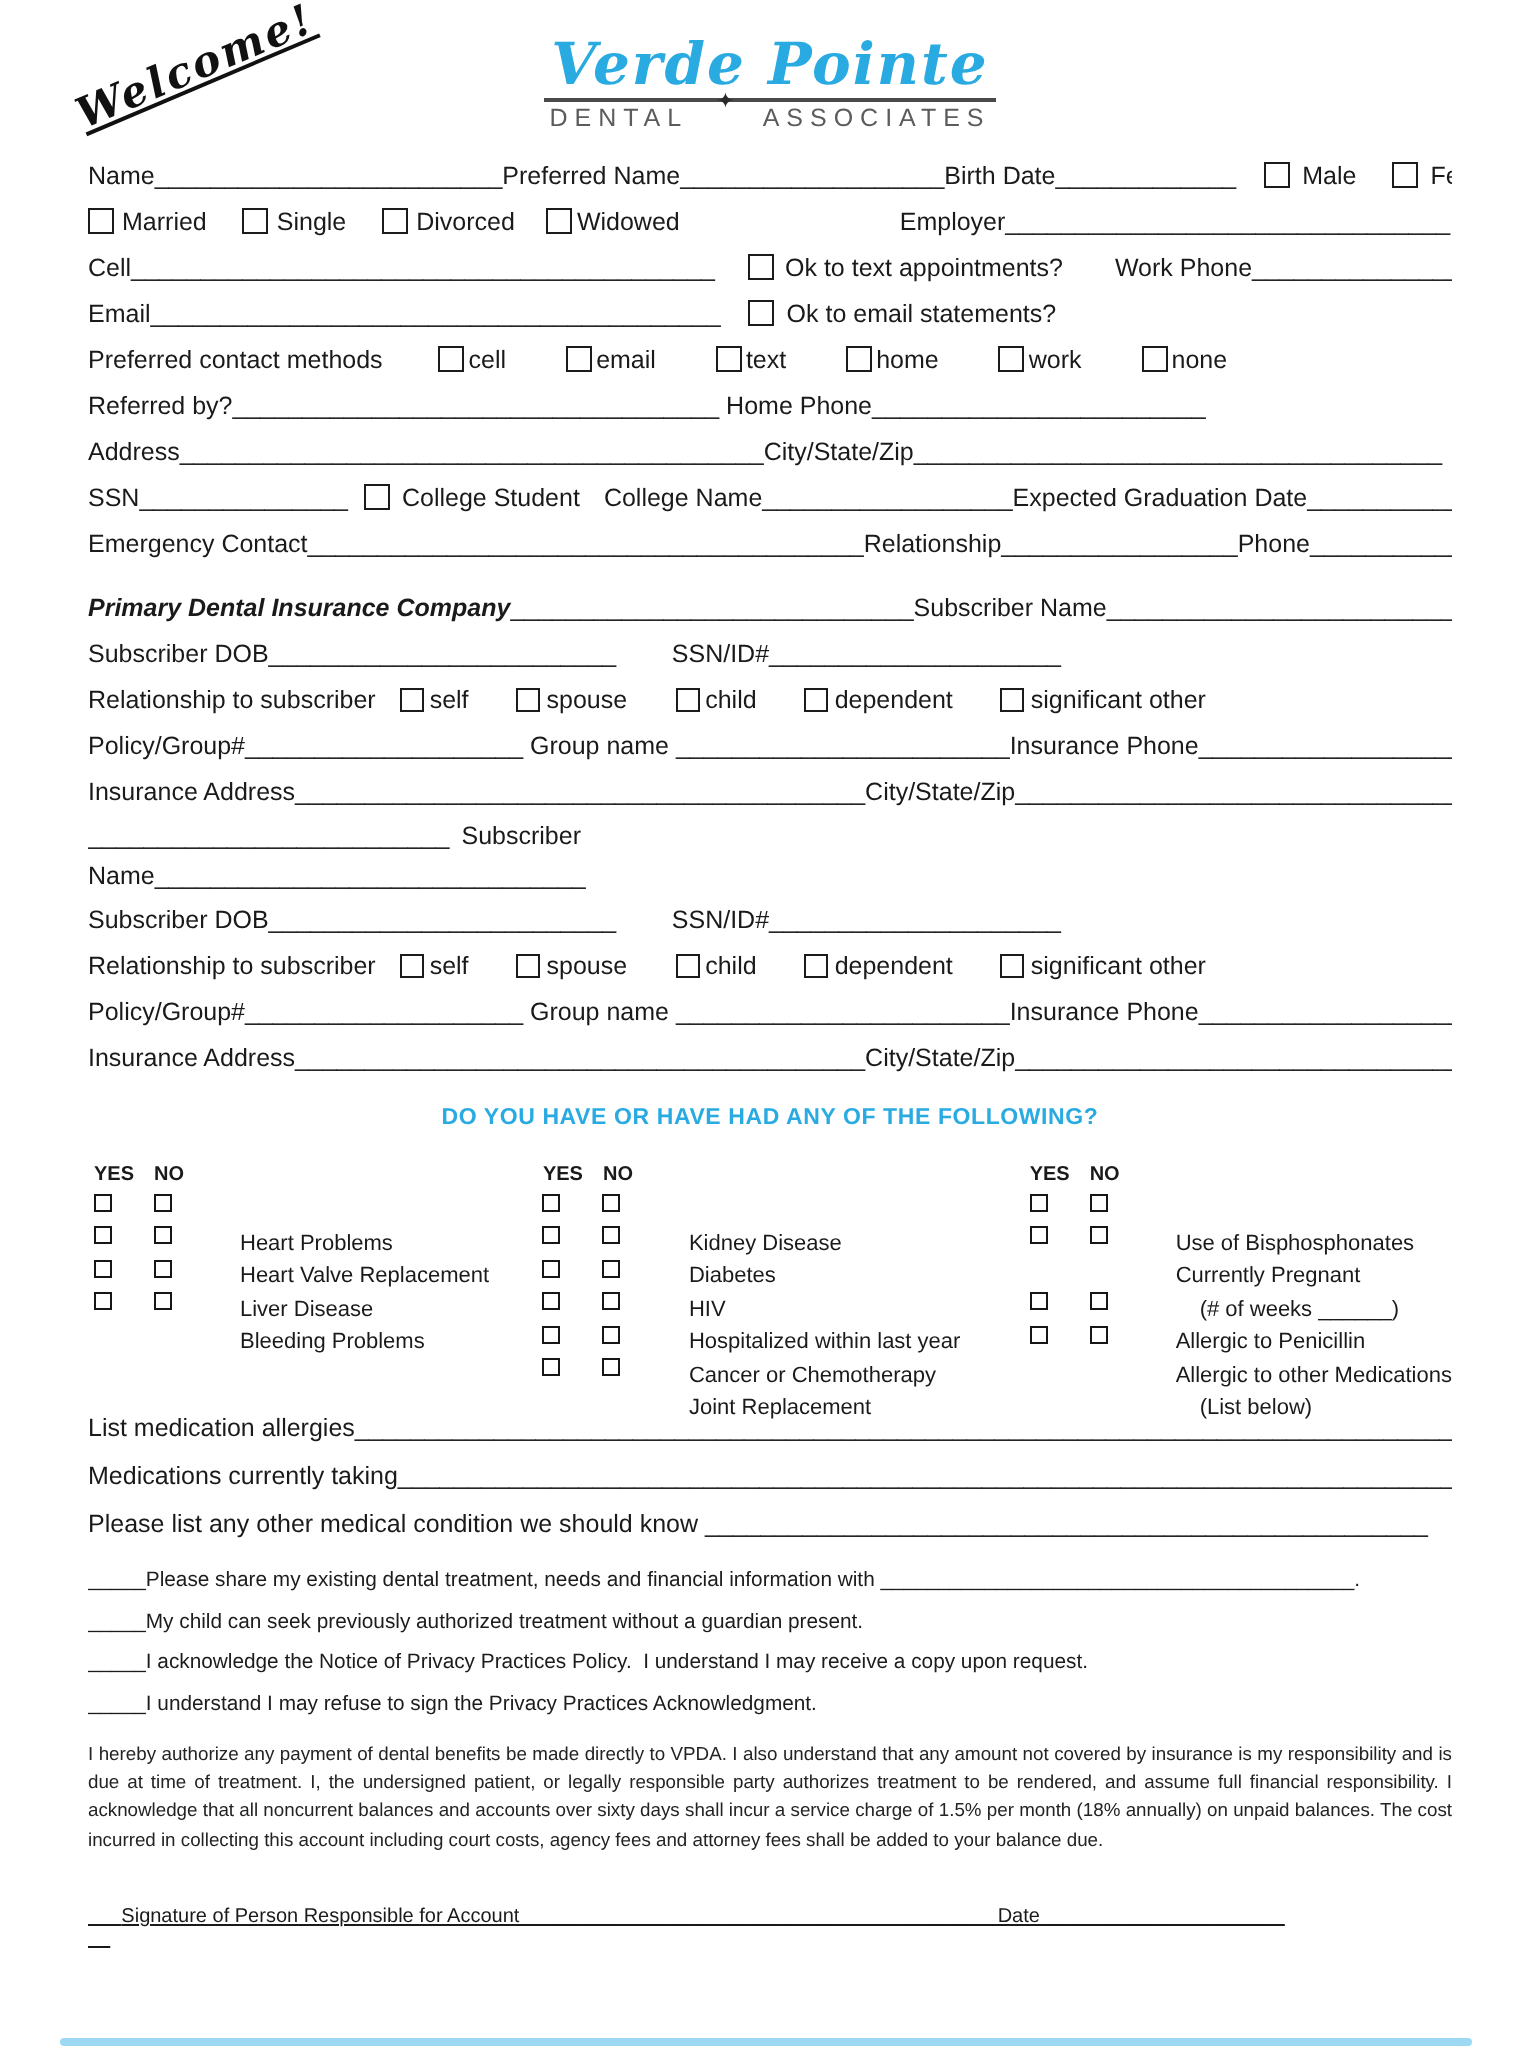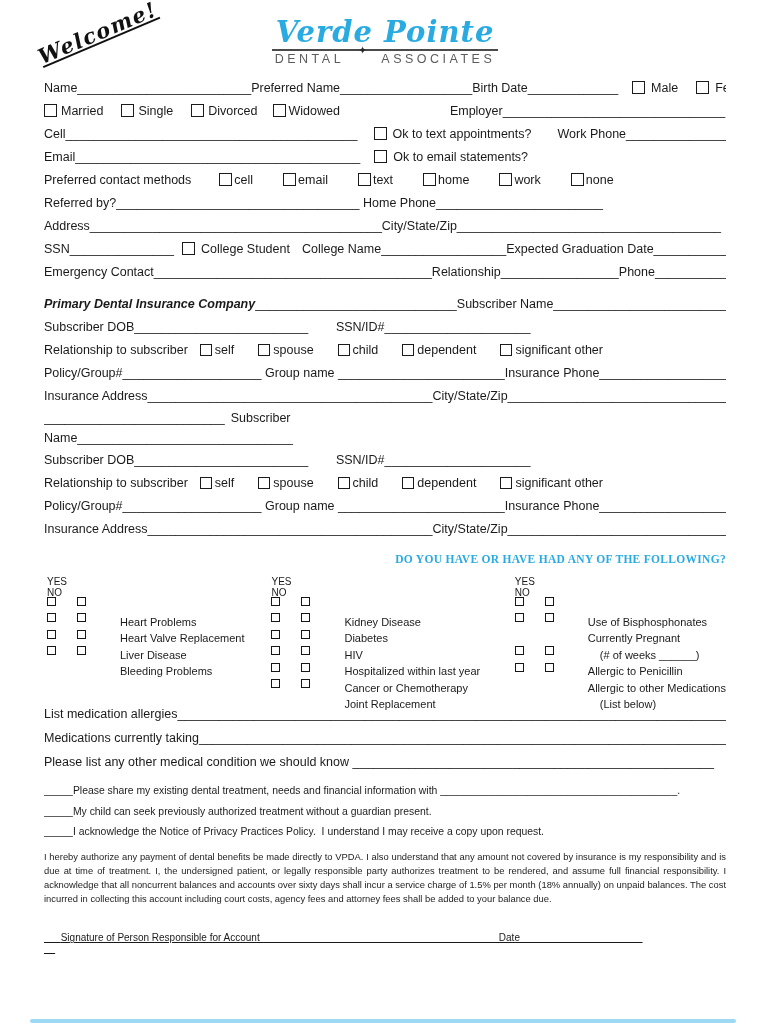--- a/index.html
+++ b/index.html
@@ -38,26 +38,26 @@
   }
   .cb.sm { width:12px; height:12px; }
   .gap2{margin-left:2px;} .gap3{margin-left:3px;} .gap4{margin-left:4px;}
   .gap6{margin-left:6px;} .gap8{margin-left:8px;} .gap12{margin-left:12px;}
   .gap14{margin-left:14px;} .gap16{margin-left:16px;} .gap18{margin-left:18px;}
   .gap24{margin-left:24px;} .gap26{margin-left:26px;} .gap28{margin-left:28px;}
   .gap30{margin-left:30px;} .gap110{margin-left:110px;}
   .sec { margin-top:9px; }
   
   .med-heading {
-    margin-top:13px; text-align:right; color:#29ABE2; font-weight:bold;
-    font-size:11.5px; letter-spacing:0.3px;font-family:Liberation Serif, serif;
+    margin-top:13px; text-align:center; color:#29ABE2; font-weight:bold;
+    font-size:11.5px; letter-spacing:0.3px;
   }
   .grid { display:flex; margin-top:11px; }
   .gcol1 { width:226px; } .gcol2 { width:245px; } .gcol3 { flex:1; }
-  .ghead { display:flex; font-size:10px; font-weight:normal; height:17px; align-items:flex-start;flex-direction:column; }
+  .ghead { display:flex; font-size:10px; font-weight:bold; height:17px; align-items:flex-end; }
   .ghead span { width:30px; padding-left:3px; }
   .grow { display:flex; align-items:center; height:16.5px; font-size:11px; }
   .slot { width:30px; display:flex; padding-left:3px; }
   .cbs { width:9px; height:9px; border:1.2px solid #161616; background:#fff; display:inline-block; }
   .glabel { margin-left:16px; white-space:pre;margin-top:41px; }
   .glabel.indent { margin-left:28px; }
   
   .wide-line { height:24px; display:flex; align-items:center; font-size:12.5px; white-space:pre; overflow:hidden; }
   .ack { margin-top:7px; }
   .ack-line { font-size:10.4px; line-height:20.5px; white-space:pre; overflow:hidden; color:#1c1c1c; }
@@ -383,20 +383,21 @@
       <span class="t">Medications currently taking____________________________________________________________________________</span>
     </div>
     <div class="wide-line">
       <span class="t">Please list any other medical condition we should know ____________________________________________________</span>
     </div>
 
     <div class="ack">
       <div class="ack-line">_____Please share my existing dental treatment, needs and financial information with _________________________________________.</div>
       <div class="ack-line">_____My child can seek previously authorized treatment without a guardian present.</div>
       <div class="ack-line">_____I acknowledge the Notice of Privacy Practices Policy.  I understand I may receive a copy upon request.</div>
+      <div class="ack-line">_____I understand I may refuse to sign the Privacy Practices Acknowledgment.</div>
     </div>
 
     <div class="fine-print">I hereby authorize any payment of dental benefits be made directly to VPDA.  I also understand that any amount not covered by insurance is my responsibility and is due at time of treatment.  I, the undersigned patient, or legally responsible party authorizes treatment to be rendered, and assume full financial responsibility.  I acknowledge that all noncurrent balances and accounts over sixty days shall incur a service charge of 1.5% per month (18% annually) on unpaid balances.  The cost incurred in collecting this account including court costs, agency fees and attorney fees shall be added to your balance due.</div>
 
     <div class="sig-line">
       <span class="t">Signature of Person Responsible for Account___________________________________________Date______________________</span>
     </div>
 
   </div>
 

